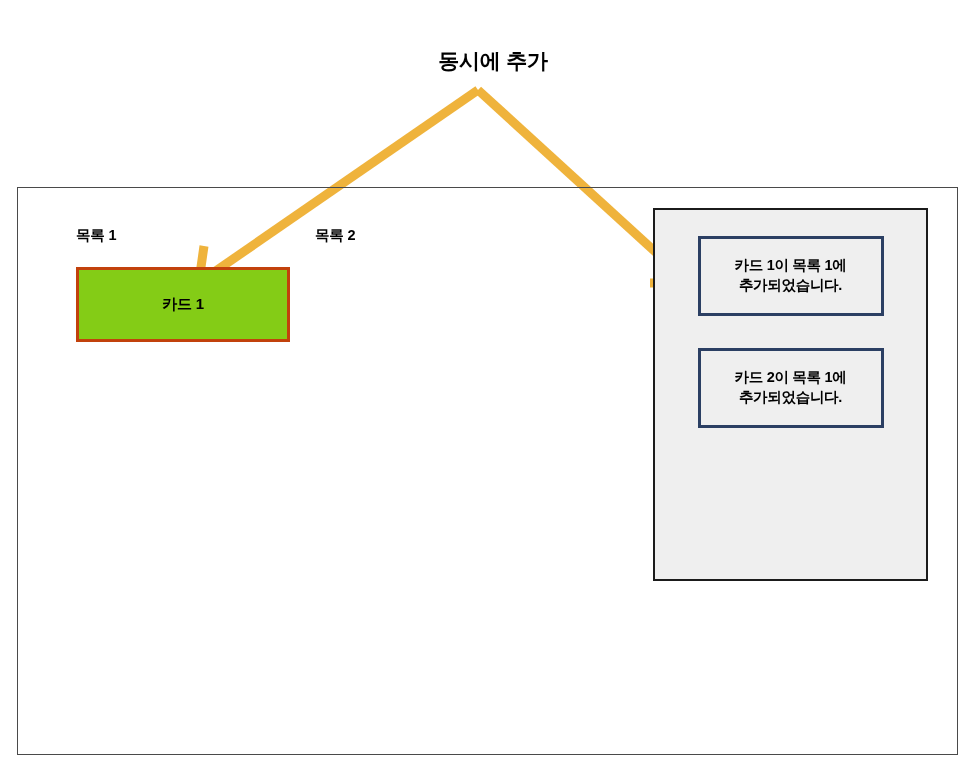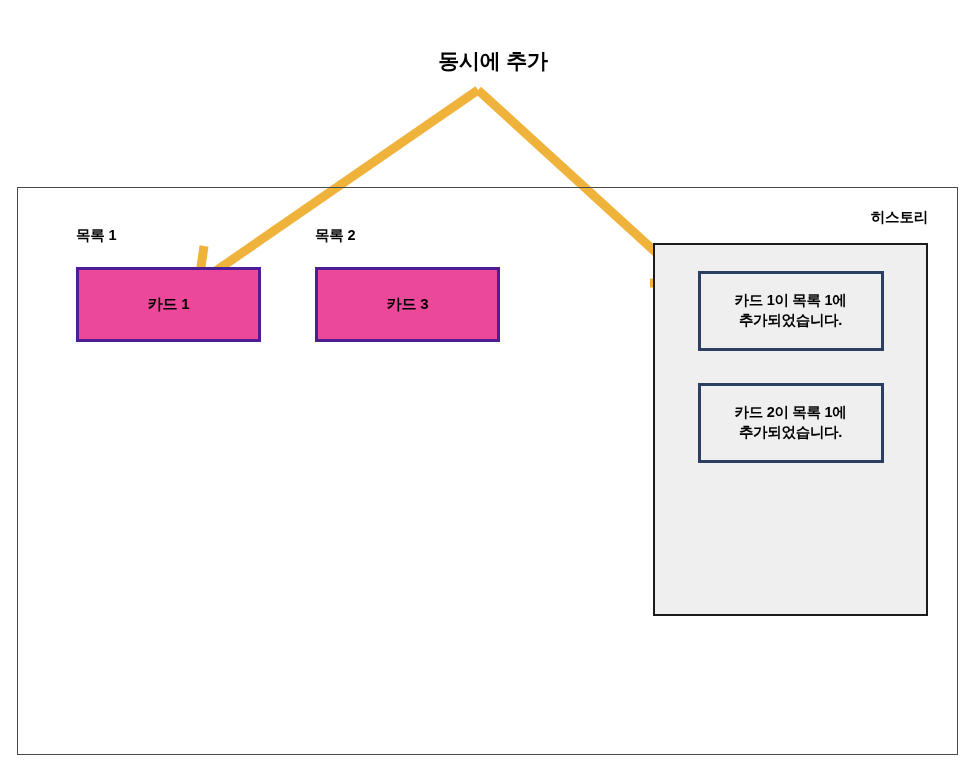--- a/index.html
+++ b/index.html
@@ -66,24 +66,24 @@
 
   .list-title {
     font-size: 14.5px;
     font-weight: bold;
     color: #000000;
     margin-bottom: 22px;
     letter-spacing: -0.2px;
   }
 
   .card {
-    width: 185px;
+    width: 214px;
     height: 75px;
-    border: 3px solid #4c1d95;
-    background: #ec4899;
+    border: 3px solid #c2410c;
+    background: #84cc16;
     box-sizing: border-box;
     display: flex;
     align-items: center;
     justify-content: center;
     font-size: 15px;
     font-weight: bold;
     color: #000000;
     margin-bottom: 22px;
     letter-spacing: -0.2px;
   }
@@ -155,25 +155,23 @@
 
   <div class="board">
 
     <div class="list-column col-1">
       <div class="list-title">목록 1</div>
       <div class="card">카드 1</div>
     </div>
 
     <div class="list-column col-2">
       <div class="list-title">목록 2</div>
-      <div class="card">카드 3</div>
     </div>
 
     <div class="history-wrap">
-      <div class="history-title">히스토리</div>
       <div class="history-panel">
         <div class="history-item">
           <span>카드 1이 목록 1에</span>
           <span>추가되었습니다.</span>
         </div>
         <div class="history-item">
           <span>카드 2이 목록 1에</span>
           <span>추가되었습니다.</span>
         </div>
       </div>

